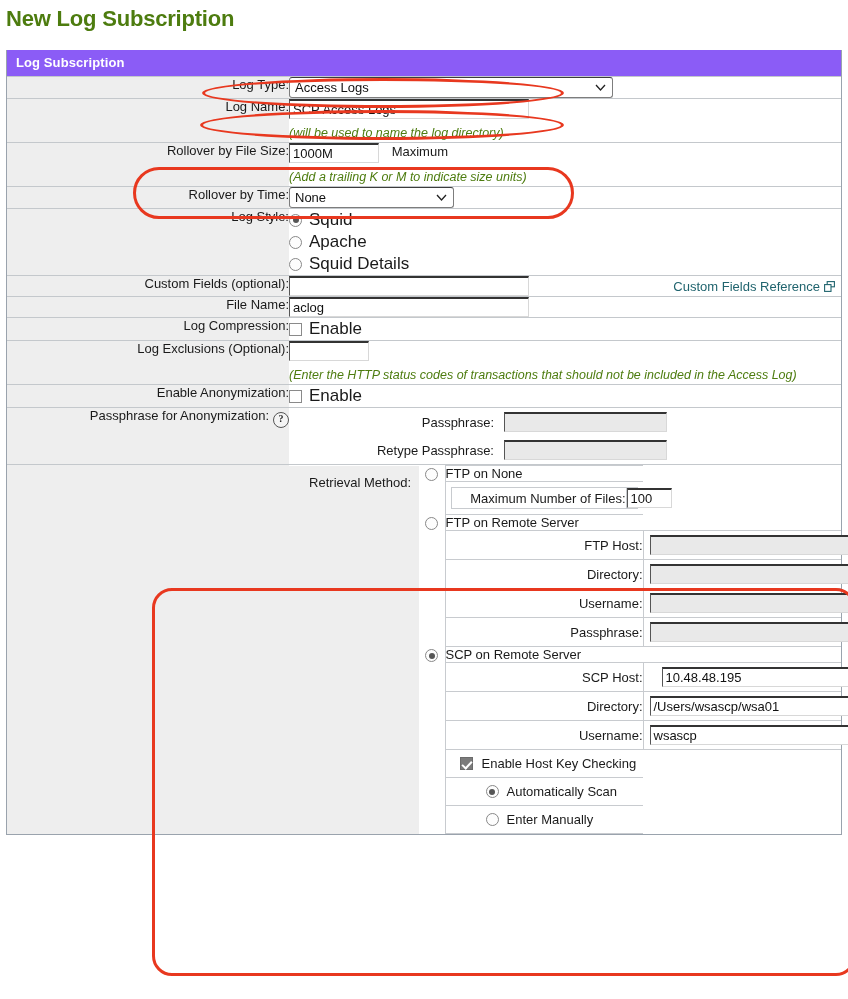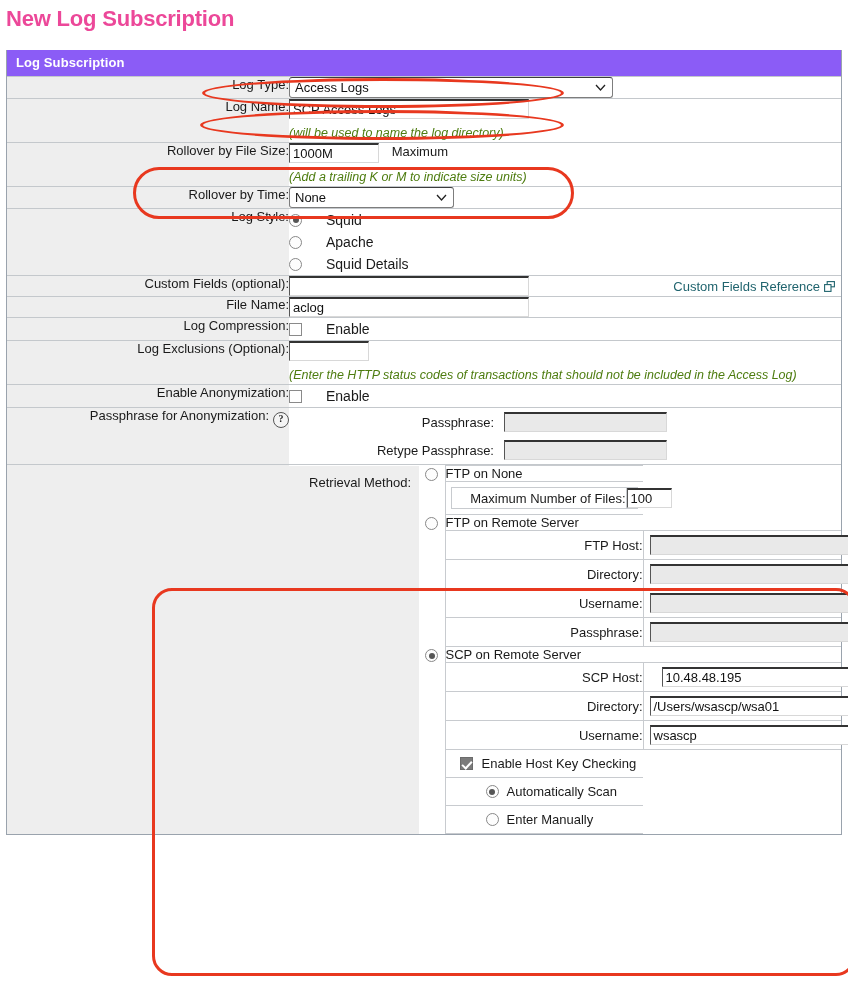--- a/index.html
+++ b/index.html
@@ -14,21 +14,21 @@
     font-size: 13px;
     color: #1a1a1a;
     position: relative;
     overflow: hidden;
   }
 
   
   .page-title {
     font-size: 22px;
     font-weight: bold;
-    color: #ec4899;
+    color: #4d7c0f;
     letter-spacing: -0.2px;
     padding: 5px 0 0 6px;
     margin: 0;
     line-height: 28px;
   }
 
   
   .panel {
     position: absolute;
     left: 6px;
@@ -182,24 +182,24 @@
     left: 3.5px; top: 0.5px;
     width: 4px; height: 8px;
     border: solid #ffffff;
     border-width: 0 2px 2px 0;
     transform: rotate(43deg);
   }
 
   .optrow {
     display: flex;
     align-items: center;
-    gap: 24px;
+    gap: 7px;
     line-height: 20px;
     padding: 1px 0;
-    font-size: 14px;
+    font-size: 17px;
   }
 
   
   .reflink {
     color: #20646e;
     font-size: 13px;
     text-decoration: none;
     white-space: nowrap;
   }
   .extico {

